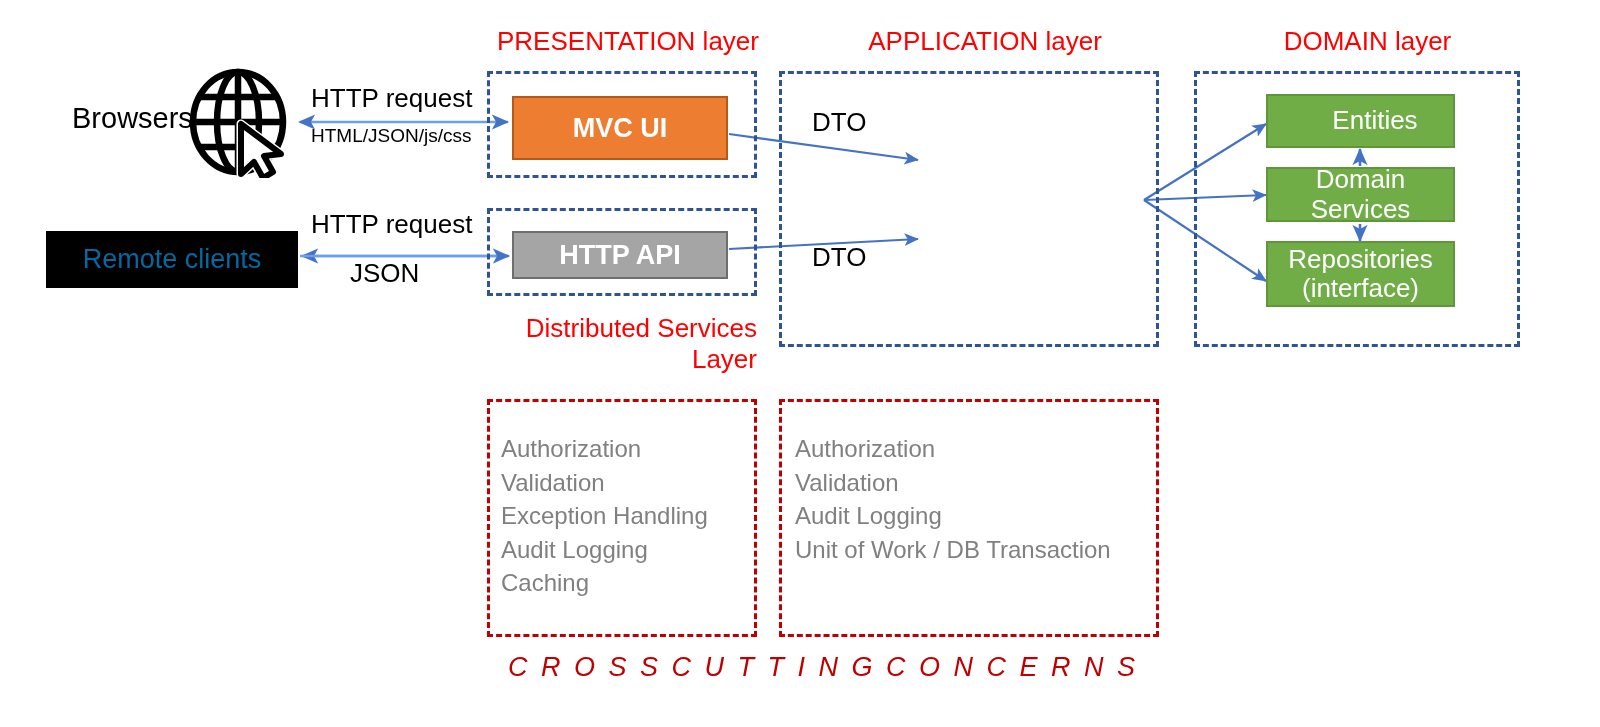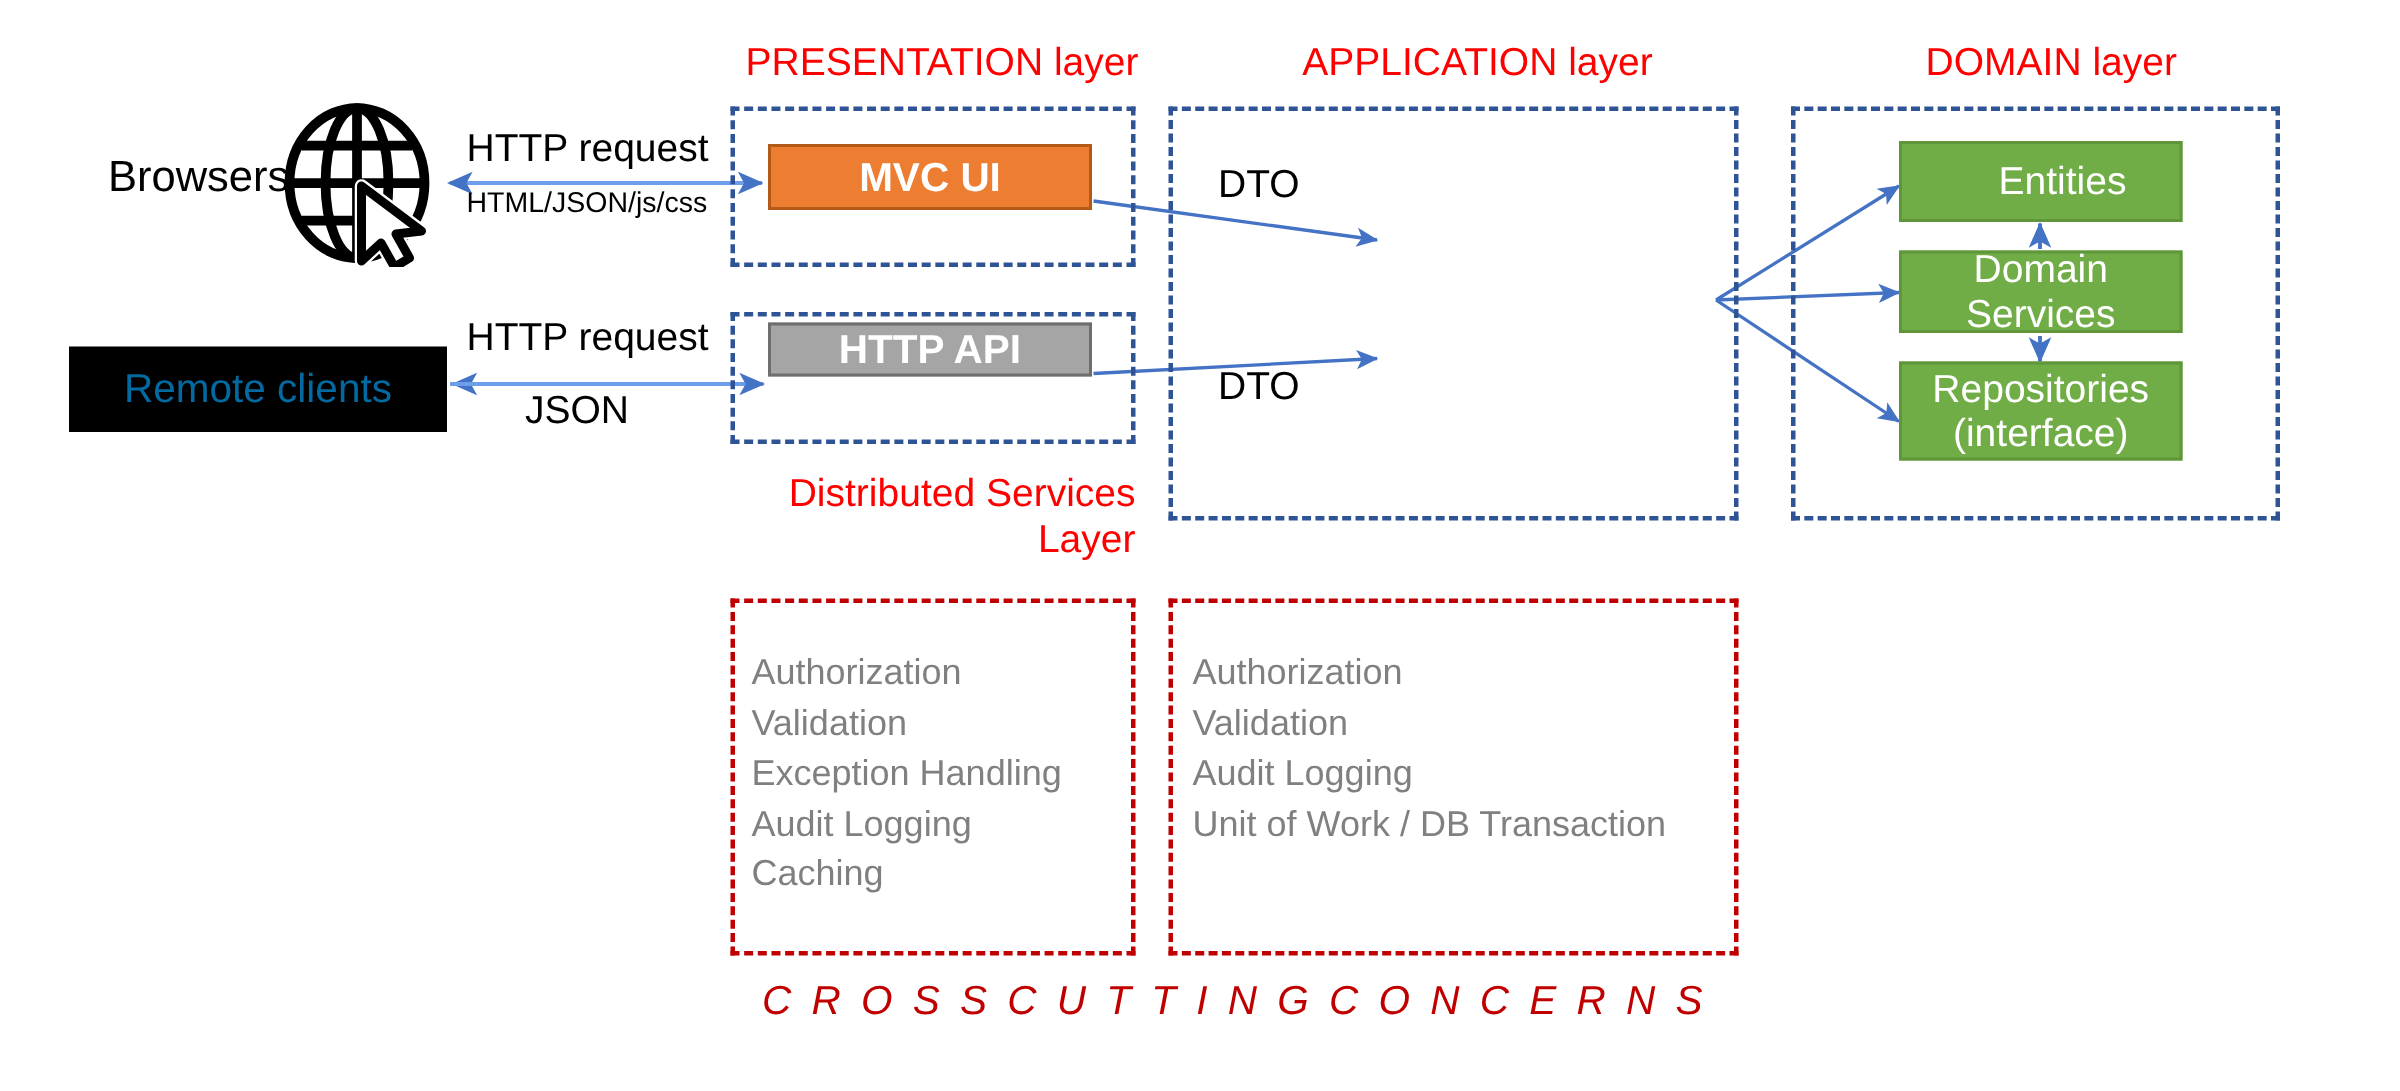--- a/index.html
+++ b/index.html
@@ -122,23 +122,23 @@
   <div class="abs comp comp-black" style="left:46px;top:231px;width:252px;height:57px;">Remote clients</div>
 
   <div class="abs lbl lbl-26" style="left:311px;top:83px;">HTTP request</div>
 
   <div class="abs lbl lbl-19" style="left:311px;top:125px;">HTML/JSON/js/css</div>
 
   <div class="abs lbl lbl-26" style="left:311px;top:209px;">HTTP request</div>
 
   <div class="abs lbl lbl-26" style="left:350px;top:258px;">JSON</div>
 
-  <div class="abs comp comp-mvc" style="left:512px;top:96px;width:216px;height:44px;">MVC UI</div>
+  <div class="abs comp comp-mvc" style="left:512px;top:96px;width:216px;height:64px;">MVC UI</div>
 
-  <div class="abs comp comp-api" style="left:512px;top:215px;width:216px;height:36px;">HTTP API</div>
+  <div class="abs comp comp-api" style="left:512px;top:231px;width:216px;height:48px;">HTTP API</div>
 
   <div class="abs lbl lbl-26" style="left:812px;top:107px;">DTO</div>
 
   <div class="abs lbl lbl-26" style="left:812px;top:242px;">DTO</div>
 
 
   <div class="abs comp comp-green" style="left:1266px;top:94px;width:189px;height:54px;padding-left:29px;">Entities</div>
 
   <div class="abs comp comp-green" style="left:1266px;top:167px;width:189px;height:55px;">Domain Services</div>
 

